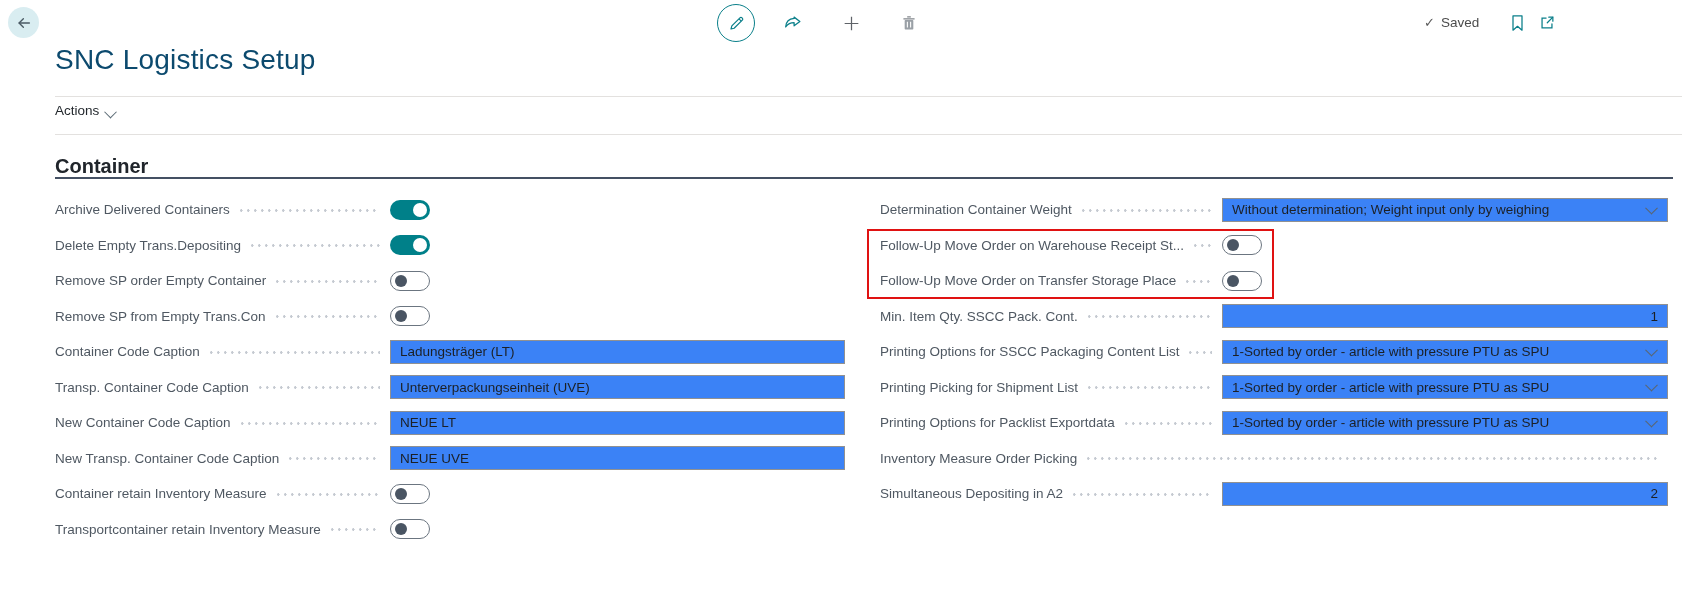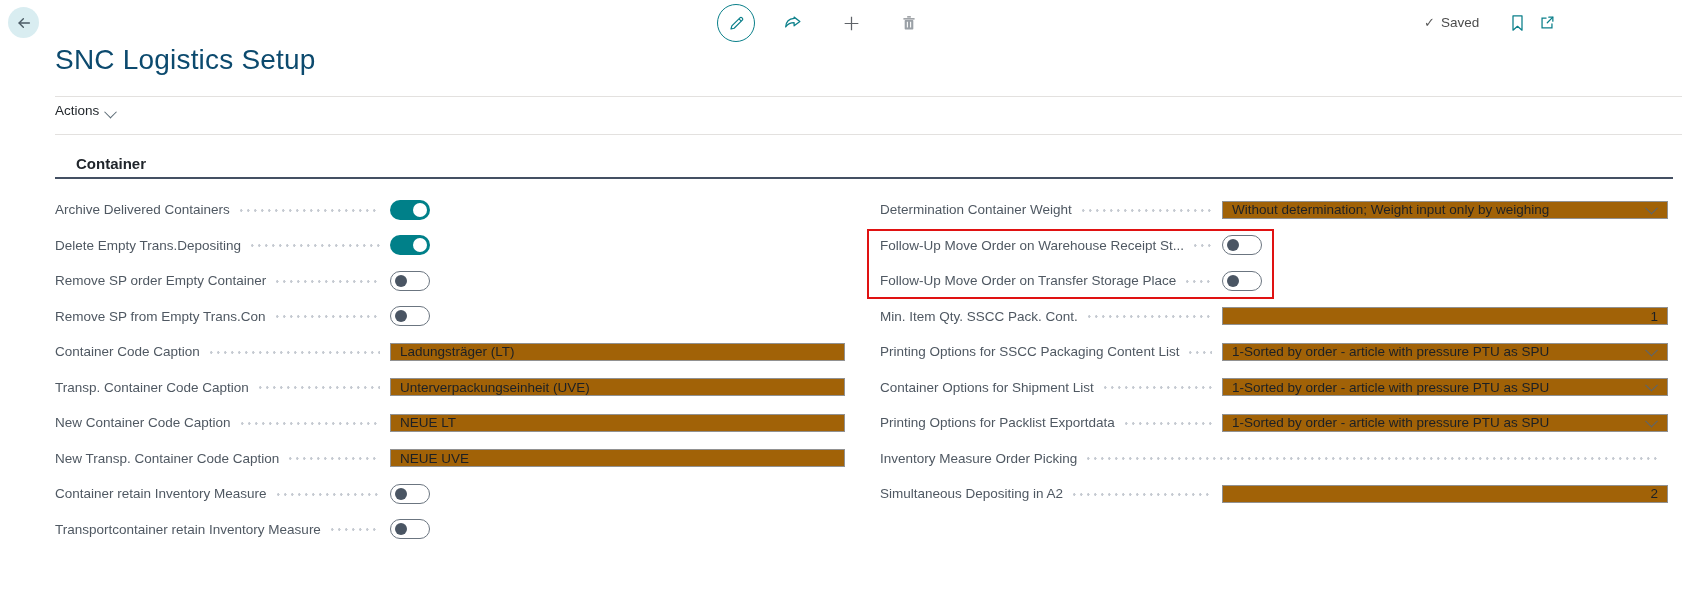--- a/index.html
+++ b/index.html
@@ -28,21 +28,21 @@
   .page-title {
     left:55px; top:44px; font-size:28px; font-weight:300; color:#0c4a6e; letter-spacing:.2px;
   }
   .hr-light { left:55px; height:1px; background:#e3e1df; width:1627px; }
   .actions-row { left:55px; top:103px; display:flex; align-items:flex-end; gap:7px; cursor:pointer; }
   .actions-row .txt { font-size:13.5px; color:#24292e; }
   .chev-glyph {
     width:8px; height:8px; border-left:1.4px solid #5a6a74; border-bottom:1.4px solid #5a6a74;
     transform:rotate(-45deg) translate(1px,-1px); display:inline-block; margin-top:-3px;
   }
-  .section-title { left:55px; top:155px; font-size:15px; font-weight:700; color:#20252b;margin-left:21px; }
+  .section-title { left:55px; top:155px; font-size:20px; font-weight:700; color:#20252b; }
   .section-rule { left:55px; top:177px; height:2px; background:#44506366; background:#445063; width:1618px; }
   
   .col { position:absolute; top:192px; }
   #left-col  { left:55px;  width:790px; --ctlw:455px; }
   #right-col { left:880px; width:788px; --ctlw:446px; }
   .row { height:35.5px; display:flex; align-items:center; }
   .lbl { font-size:13.5px; color:#4f5862; white-space:nowrap; flex:none;text-align:right; }
   .leader {
     flex:1; height:3px; margin:1px 10px 0 10px; min-width:10px;
     background-image:radial-gradient(circle at 1.3px 1.5px, #c5cad1 1.1px, transparent 1.45px);
@@ -50,21 +50,21 @@
   }
   .ctl { width:var(--ctlw); flex:none; display:flex; align-items:center; }
   
   .tgl { width:40px; height:20px; border-radius:10px; position:relative; box-sizing:border-box; cursor:pointer; flex:none; }
   .tgl.on  { background:#008089; }
   .tgl.on  .knob { position:absolute; right:3px; top:3px;  width:14px; height:14px; border-radius:50%; background:#fff; }
   .tgl.off { background:#fff; border:1px solid #6b7580; }
   .tgl.off .knob { position:absolute; left:4px; top:3px; width:12px; height:12px; border-radius:50%; background:#4a5563; }
   
   .box {
-    height:18px; box-sizing:border-box; border:1px solid #919191; background:#a16207; width:100%;
+    height:24px; box-sizing:border-box; border:1px solid #919191; background:#3b82f6; width:100%;
     display:flex; align-items:center; padding:0 9px; font-size:13.5px; color:#1c2025; position:relative; cursor:text;
   }
   .box.select { padding-right:28px; cursor:pointer; }
   .box .val { white-space:nowrap; overflow:hidden; flex:1; }
   .box .val.right { text-align:right; }
   .chev {
     position:absolute; right:11px; top:50%; width:8px; height:8px;
     border-left:1.3px solid #5a6570; border-bottom:1.3px solid #5a6570;
     transform:translateY(-70%) rotate(-45deg);
   }
@@ -301,21 +301,21 @@
         <span class="lbl">Printing Options for SSCC Packaging Content List</span>
         <span class="leader"></span>
         <div class="ctl">
           <div class="box select">
             <span class="val">1-Sorted by order - article with pressure PTU as SPU</span>
             <span class="chev"></span>
           </div>
         </div>
       </div>
       <div class="row">
-        <span class="lbl">Container Options for Shipment List</span>
+        <span class="lbl">Printing Picking for Shipment List</span>
         <span class="leader"></span>
         <div class="ctl">
           <div class="box select">
             <span class="val">1-Sorted by order - article with pressure PTU as SPU</span>
             <span class="chev"></span>
           </div>
         </div>
       </div>
       <div class="row">
         <span class="lbl">Printing Options for Packlist Exportdata</span>

